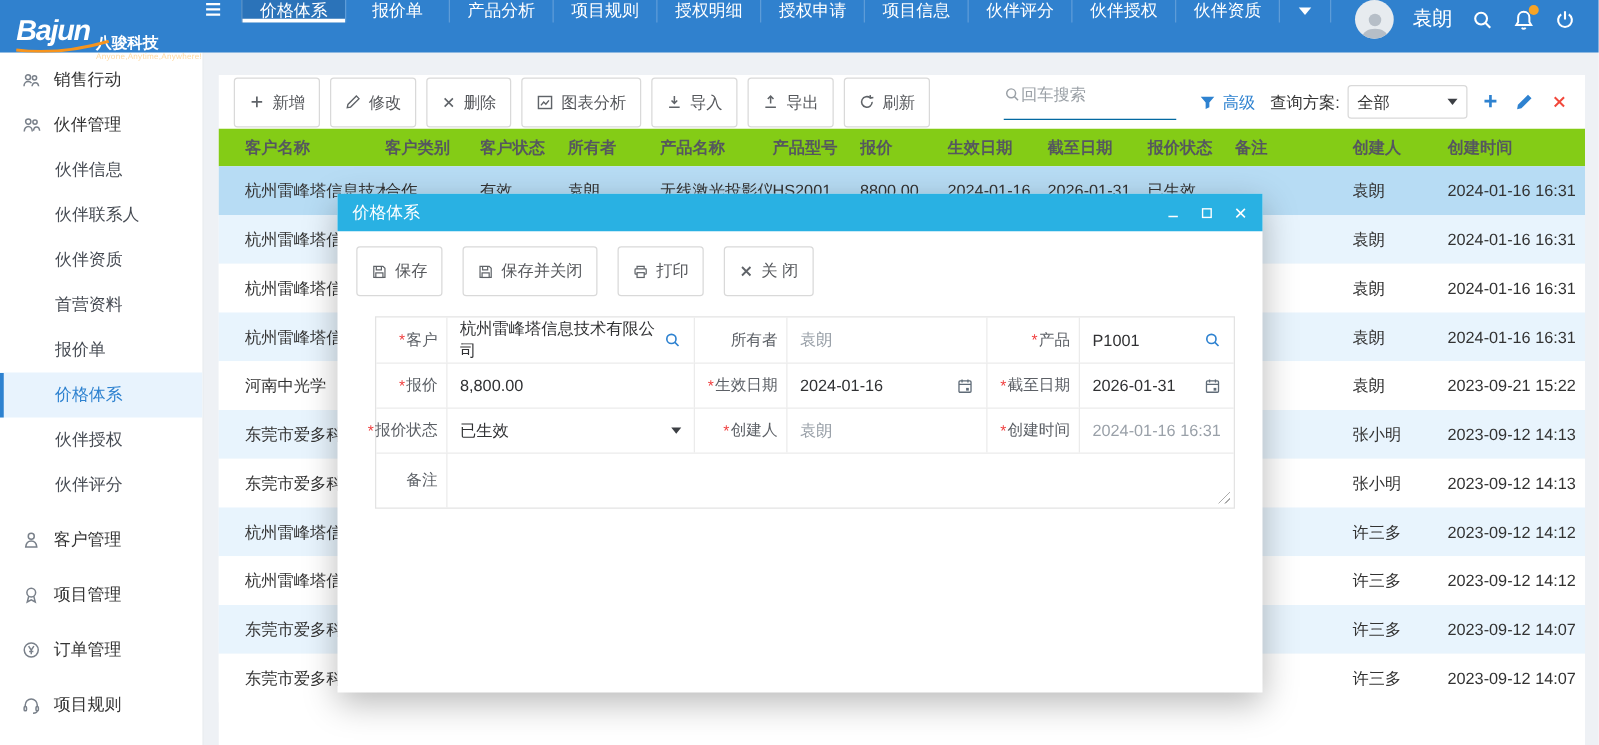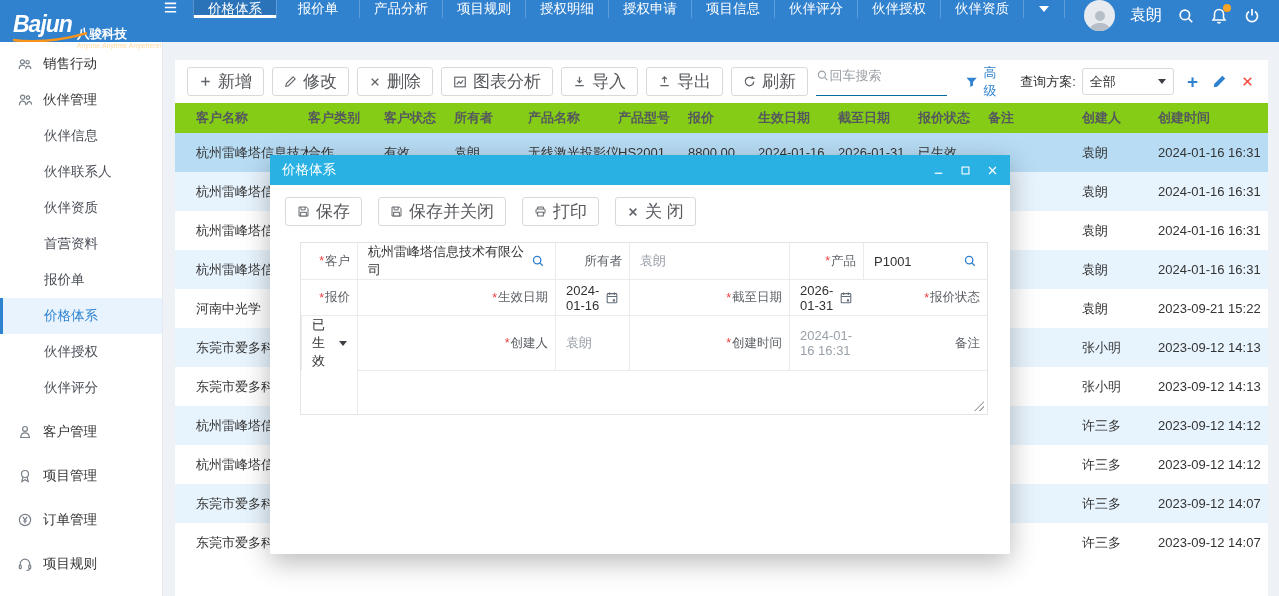--- a/index.html
+++ b/index.html
@@ -42,22 +42,22 @@
   .side-item { height:36px; display:flex; align-items:center; padding-left:17px; gap:10px;
     font-size:13.5px; color:#333; cursor:pointer; white-space:nowrap; }
   .side-item .sicon { color:#79808a; flex:0 0 auto; }
   .side-sub { padding-left:44px; color:#474c54; }
   .side-item.active { background:#e8f3fd; color:#2e82d0; box-shadow:inset 3px 0 0 #2e82d0; }
   .gap-top { margin-top:8px; }
 
   
   .card { position:absolute; left:175px; top:60px; right:11px; bottom:0; background:#fff; z-index:1; }
   .toolbar { display:flex; align-items:center; padding:7px 14px 7px 12px; height:43px; }
-  .tbtn { height:29px; padding:0 11px; border:1px solid #d9d9d9; border-radius:3px; background:#fff;
-    display:inline-flex; align-items:center; gap:6px; font-size:17px; color:#56585c; margin-right:8px; cursor:pointer; white-space:nowrap; }
+  .tbtn { height:40px; padding:0 11px; border:1px solid #d9d9d9; border-radius:3px; background:#fff;
+    display:inline-flex; align-items:center; gap:6px; font-size:13px; color:#56585c; margin-right:8px; cursor:pointer; white-space:nowrap; }
   .tbtn .bicon { color:#5f6368; }
   .searchbox { margin-left:auto; width:138px; height:28px; border-bottom:1px solid #0369a1;
     display:flex; align-items:flex-start; gap:0; color:#9aa0a6; }
   .searchbox input { border:none; outline:none; width:100%; font-size:13px; color:#333;
     font-family:inherit; background:transparent; }
   .searchbox input::placeholder { color:#9aa0a6; }
   .advgrp { display:flex; align-items:center; gap:5px; color:#2e82d0; margin:0 12px 0 18px; cursor:pointer; }
   .qlabel { color:#333; margin-right:6px; white-space:nowrap; }
   .qselect { width:96px; height:27px; border:1px solid #d9d9d9; border-radius:3px; display:flex;
     align-items:center; justify-content:space-between; padding:0 7px; cursor:pointer; background:#fff; }
@@ -500,20 +500,23 @@
             <circle cx="7" cy="7" r="4.2"></circle>
             <path d="M10.2 10.2l3.3 3.3"></path>
           </svg>
         </span>
     </div>
 
     <div class="fcell flabel bt">
         <span class="star">*</span>
         <span>报价</span>
       </div>
+    <div class="fcell fval bl bt">
+        <span>8,800.00</span>
+      </div>
     <div class="fcell flabel bl bt">
         <span class="star">*</span>
         <span>生效日期</span>
       </div>
     <div class="fcell fval bl bt">
       <span>2024-01-16</span>
       <span class="right-ic cal">
           <svg width="14" height="14" viewBox="0 0 16 16" stroke="currentColor" stroke-width="1.2" fill="none">
             <rect x="2.5" y="3" width="11" height="10.5" rx="1"></rect>
             <path d="M2.5 6.2h11M5.3 1.8v2.8M10.7 1.8v2.8"></path>

